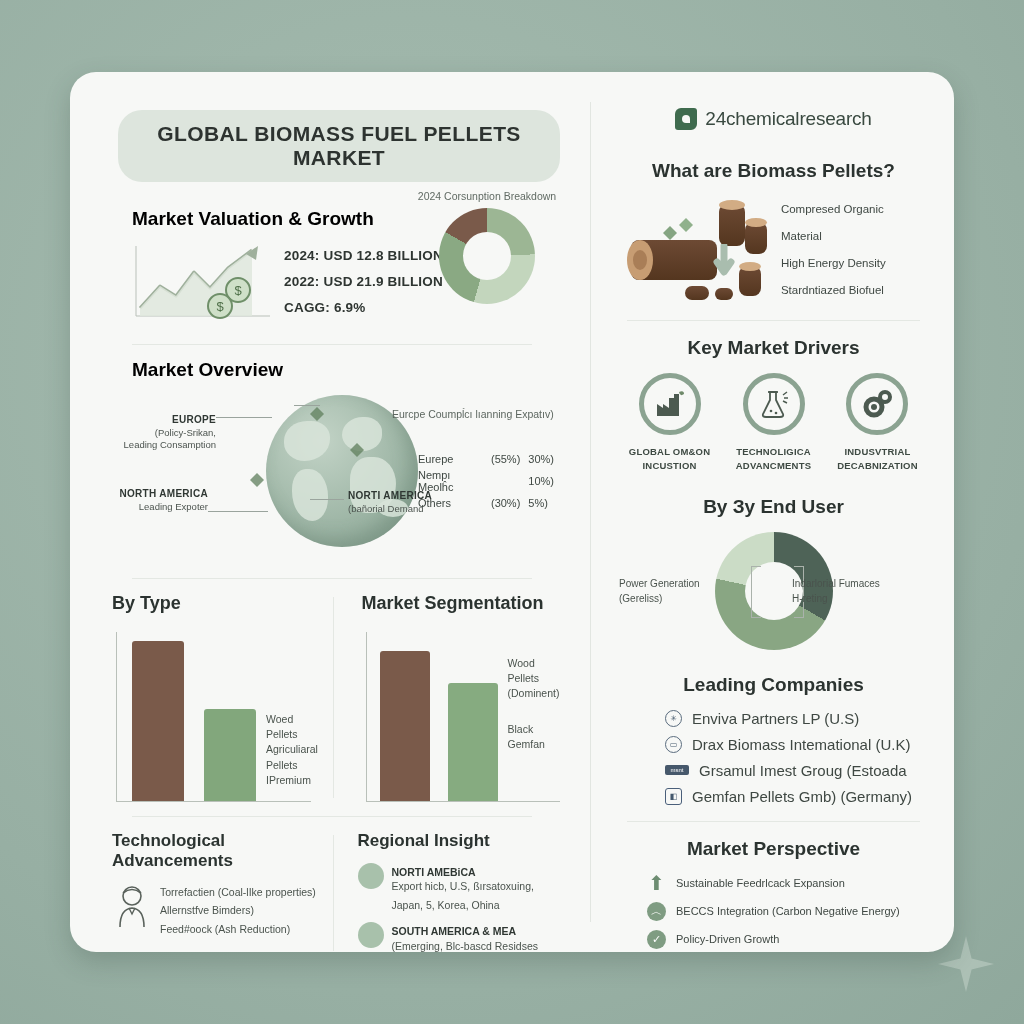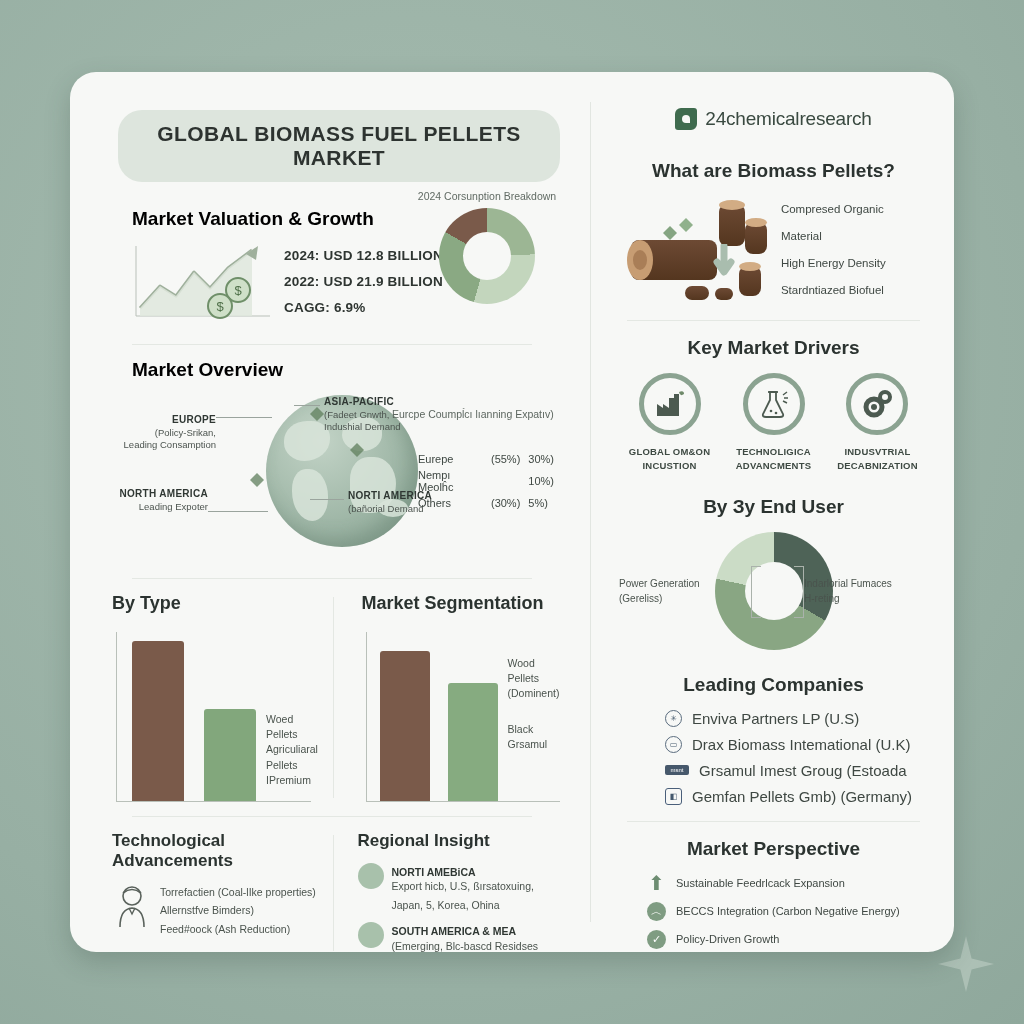--- a/index.html
+++ b/index.html
@@ -140,21 +140,21 @@
   }
   .driver-label { font-size: 9.5px; font-weight: bold; color: #3e4a43; line-height: 1.5; letter-spacing: .2px; }
 
   .enduser { position: relative; margin-top: 12px; height: 150px; }
   .donut2 {
     width: 118px; height: 118px; border-radius: 50%; margin: 0 auto; position: relative;
   }
   .donut2::after { content:""; position: absolute; inset: 30px; background: #f7f8f6; border-radius: 50%; }
   .eu-label { position: absolute; font-size: 10px; color: #4a534d; line-height: 1.5; top: 44px; }
   .eu-left { left: 0; text-align: left; width: 130px; }
-  .eu-right { right: 4px; text-align: left; width: 120px; }
+  .eu-right { right: 16px; text-align: left; width: 120px; }
   .bracket { position: absolute; top: 34px; width: 10px; height: 52px; border: 1px solid #aab2ab; }
   .bk-l { left: 132px; border-right: none; }
   .bk-r { right: 124px; border-left: none; }
 
   .companies { margin-top: 4px; }
   .company { display: flex; align-items: center; gap: 10px; margin: 0 0 9px 46px; }
   .c-ico {
     width: 17px; height: 17px; border-radius: 50%; border: 1.5px solid #5a6c7e;
     color: #44586c; font-size: 8px; display: flex; align-items: center; justify-content: center;
   }
@@ -235,25 +235,20 @@
 Leading Consamption</span>
         </div>
 
         <div class="leader" style="left:110px; top:122px; width:60px;"></div>
         <div class="geo-label" style="left:2px; top:98px; width:108px; text-align:right;">
           <b>NORTH AMERICA</b>
           <span style="white-space:pre-line;">Leading Expoter</span>
         </div>
 
         <div class="leader" style="left:196px; top:16px; width:26px;"></div>
-        <div class="geo-label" style="left:226px; top:6px; width:120px;">
-          <b>ASIA-PACIFIC</b>
-          <span style="white-space:pre-line;">(Fadeet Gnwth,
-Indushial Demand</span>
-        </div>
 
         <div class="leader" style="left:212px; top:110px; width:34px;"></div>
         <div class="geo-label" style="left:250px; top:100px; width:120px;">
           <b>NORTI AMERICA</b>
           <span>(bañorial Demand</span>
         </div>
 
         <div class="legend-right">
           <div class="cap">Eurcpe Coumpĺcı lıanning Expatıv)</div>
           <table>
@@ -301,21 +296,21 @@
         <div class="chart-card">
           <h2>Market Segmentation</h2>
           <div class="plot">
             <div class="axis-y"></div>
               <div class="axis-x"></div>
             <div class="bar" style="left:14px; width:50px; height:150px; background:#7a5a4a;"></div>
             <div class="bar" style="left:82px; width:50px; height:118px; background:#86ab80;"></div>
             <div class="bar-note" style="left:142px; top:24px; white-space:pre-line;">Wood Pellets
 (Dominent)</div>
             <div class="bar-note" style="left:142px; top:90px; white-space:pre-line;">Black
-Grsamul</div>
+Gemfan</div>
           </div>
         </div>
       </div>
 
       <div class="hdivider"></div>
 
       <div class="bottom-row">
         <div class="bottom-card">
           <h2>Technological Advancements</h2>
           <div class="b-item">

